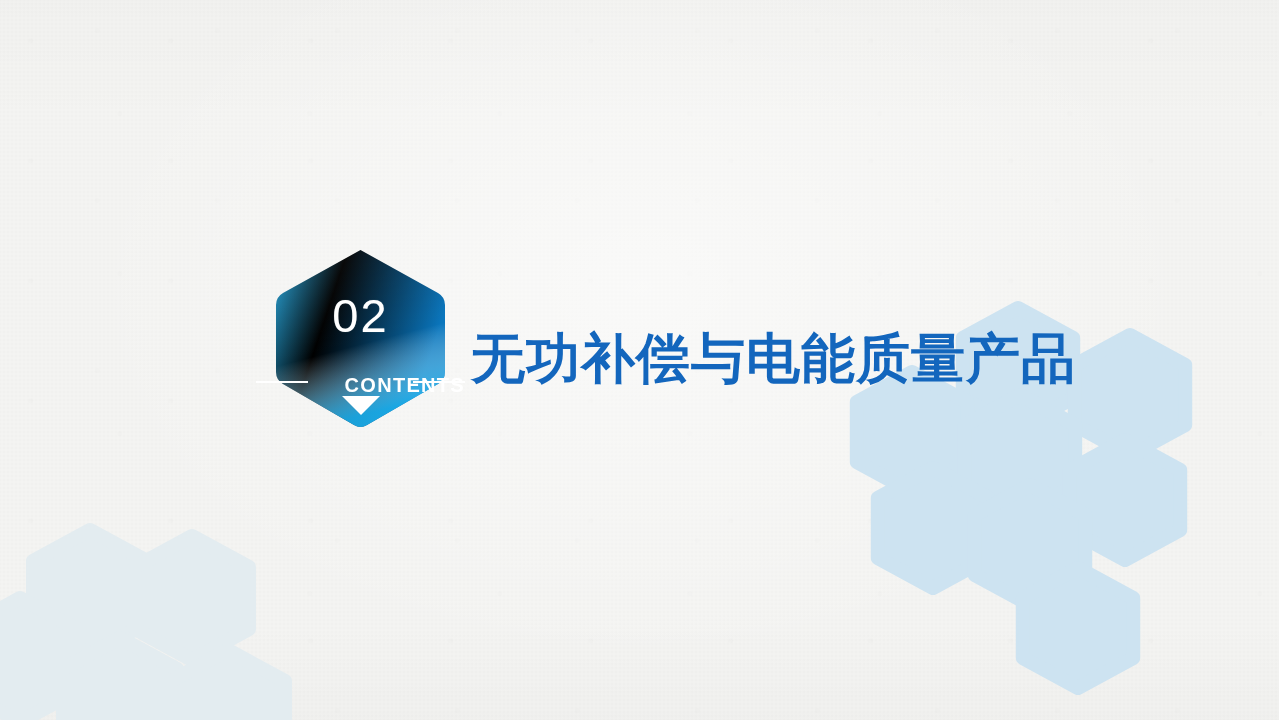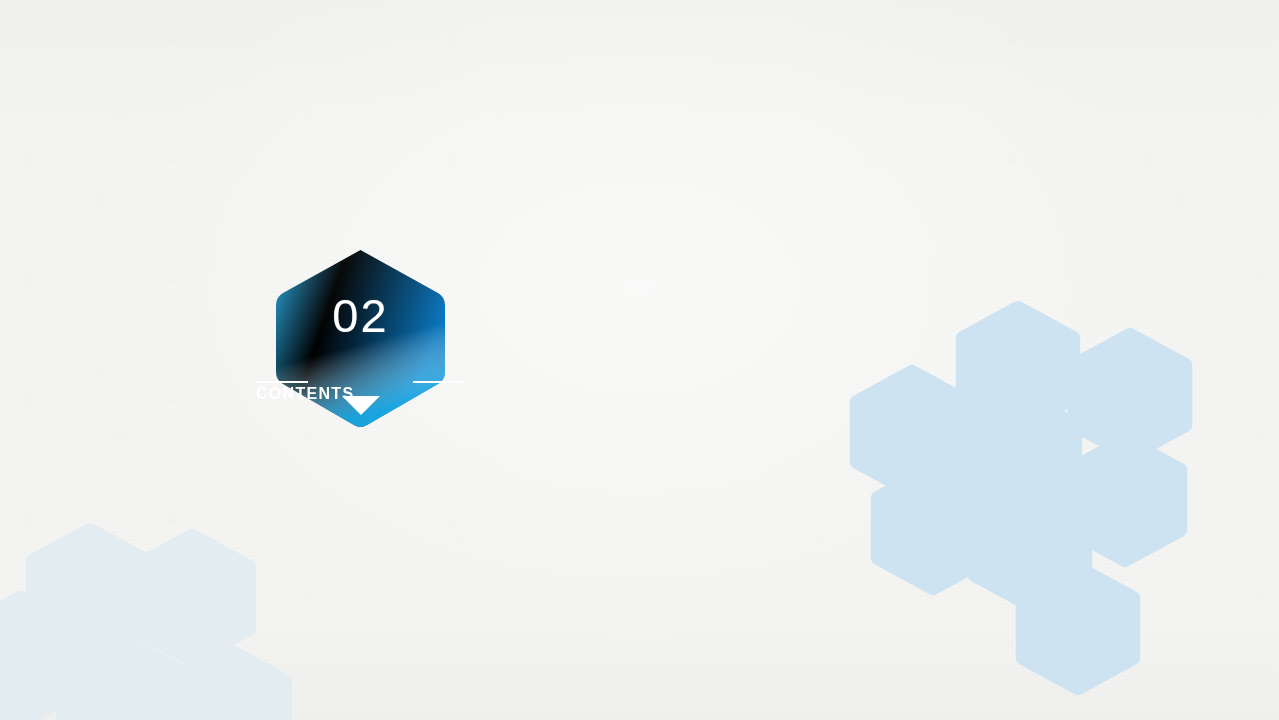--- a/index.html
+++ b/index.html
@@ -98,25 +98,25 @@
     position: absolute;
     top: 10px;
     height: 2px;
     background: #ffffff;
   }
   #badge-rule .rule-line.left  { left: 0;  width: 52px; }
   #badge-rule .rule-line.right { right: 0; width: 52px; }
   #badge-contents {
     position: absolute;
     left: 0;
-    top: 12px;
+    top: 4px;
     width: 209px;
-    text-align: left;
+    text-align: right;
     color: #ffffff;
-    font-size: 16px;
+    font-size: 20px;
     line-height: 21px;
     font-weight: bold;
     letter-spacing: 1.3px;
   }
 
   #badge-caret {
     position: absolute;
     left: 50%;
     top: 148px;
     transform: translateX(-50%);
@@ -217,14 +217,15 @@
 
     <div id="badge-rule">
       <span class="rule-line left"></span>
       <span class="rule-line right"></span>
       <div id="badge-contents">CONTENTS</div>
     </div>
 
     <div id="badge-caret"></div>
   </div>
 
+  <h1 id="section-title">无功补偿与电能质量产品</h1>
 
 </div>
 
 </body></html>

